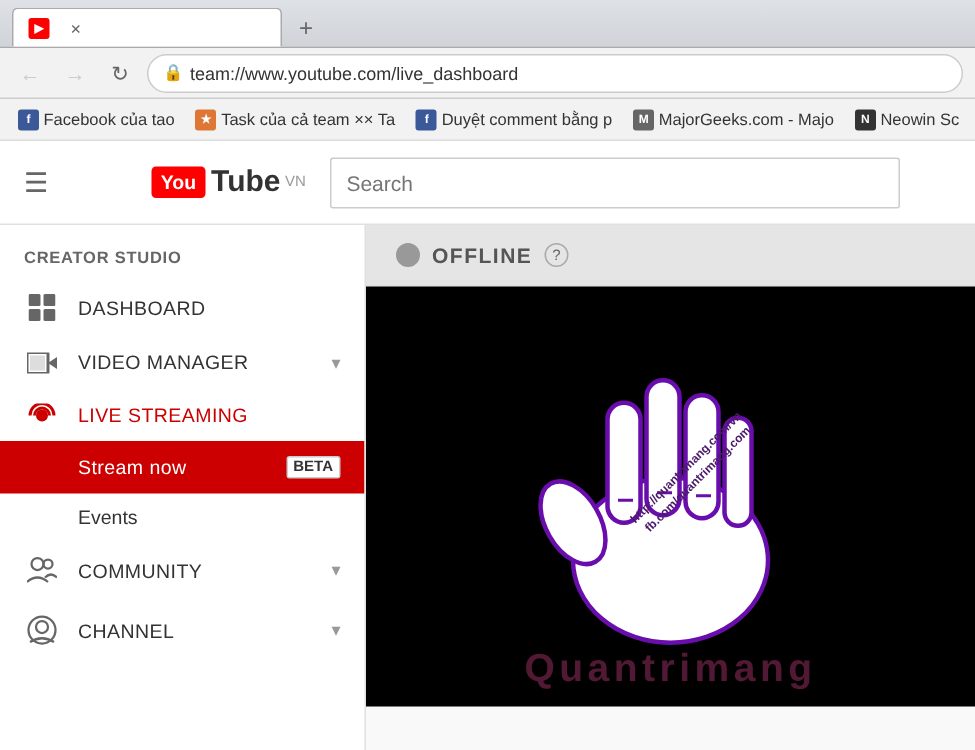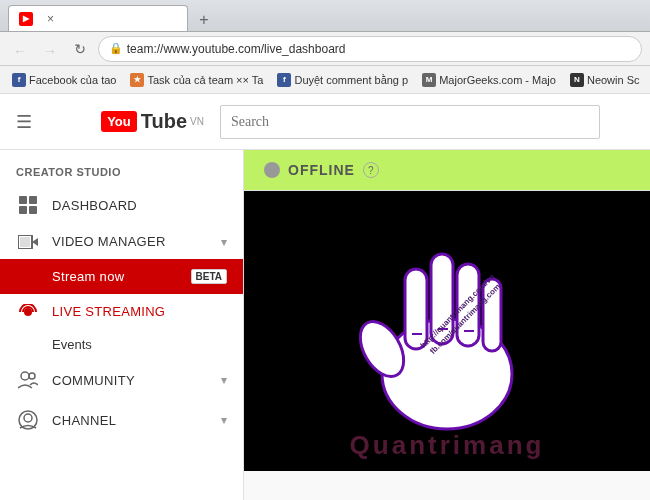--- a/index.html
+++ b/index.html
@@ -101,21 +101,20 @@
     .hamburger { cursor: pointer; color: #666; font-size: 18px; margin-right: 8px; }
     .yt-logo { display: flex; align-items: center; gap: 2px; margin-left: 45px; }
     .yt-logo-icon { background: #ff0000; color: white; font-weight: bold; font-size: 13px; padding: 3px 6px; border-radius: 3px; }
     .yt-logo-text { font-size: 20px; font-weight: bold; color: #333; margin-left: 2px; }
     .yt-logo-vn { font-size: 10px; color: #999; margin-left: 1px; align-self: flex-start; margin-top: 6px; }
     .yt-search {
       flex: 1; max-width: 380px; height: 28px;
       border: 1px solid #ccc; border-radius: 2px;
       padding: 16px 10px; font-size: 14px; color: #666;
       outline: none;
-      font-family: Liberation Serif, serif;
     }
 
     
     .main-layout {
       display: flex;
       flex: 1;
       overflow: hidden;
     }
 
     
@@ -173,21 +172,21 @@
     
     .main-content {
       flex: 1;
       background: #f9f9f9;
       overflow-y: auto;
       position: relative;
     }
 
     
     .offline-bar {
-      background: #bef264;
+      background: #e5e5e5;
       border-bottom: 1px solid #e0e0e0;
       padding: 12px 20px;
       display: flex;
       align-items: center;
       gap: 8px;
     }
     .offline-dot { width: 16px; height: 16px; border-radius: 50%; background: #999; }
     .offline-text { font-size: 14px; font-weight: bold; color: #555; letter-spacing: 1px; }
     .help-icon { width: 16px; height: 16px; border-radius: 50%; border: 1px solid #aaa; display: flex; align-items: center; justify-content: center; font-size: 10px; color: #666; cursor: pointer; }
 
@@ -333,35 +332,35 @@
             <svg width="20" height="14" viewBox="0 0 20 14">
               <rect x="0" y="0" width="14" height="14" fill="none" stroke="#666" stroke-width="2" rx="1"></rect>
               <rect x="2" y="2" width="10" height="10" fill="#ddd"></rect>
               <polygon points="14,7 20,3 20,11" fill="#666"></polygon>
             </svg>
           </div>
           <span class="item-label">VIDEO MANAGER</span>
           <span class="chevron">▾</span>
         </div>
 
-        <div class="sidebar-item active-red">
-          <div class="item-icon"></div>
-          <span class="item-label">Stream now</span>
-          <span class="stream-badge">BETA</span>
-        </div>
-
         <div class="sidebar-item">
           <div class="item-icon live-icon">
             <svg width="22" height="16" viewBox="0 0 22 16">
               <ellipse cx="11" cy="8" rx="4" ry="4" fill="#cc0000"></ellipse>
               <path d="M3,8 A8,8 0 0,1 19,8" fill="none" stroke="#cc0000" stroke-width="2"></path>
               <path d="M6,8 A5,5 0 0,1 16,8" fill="none" stroke="#cc0000" stroke-width="2"></path>
             </svg>
           </div>
           <span class="item-label" style="color:#cc0000;">LIVE STREAMING</span>
+        </div>
+
+        <div class="sidebar-item active-red">
+          <div class="item-icon"></div>
+          <span class="item-label">Stream now</span>
+          <span class="stream-badge">BETA</span>
         </div>
 
         <div class="sidebar-subitem">
           <span>Events</span>
         </div>
 
         <div class="sidebar-item">
           <div class="item-icon">
             <svg width="20" height="20" viewBox="0 0 20 20">
               <circle cx="7" cy="6" r="4" fill="none" stroke="#666" stroke-width="1.5"></circle>

